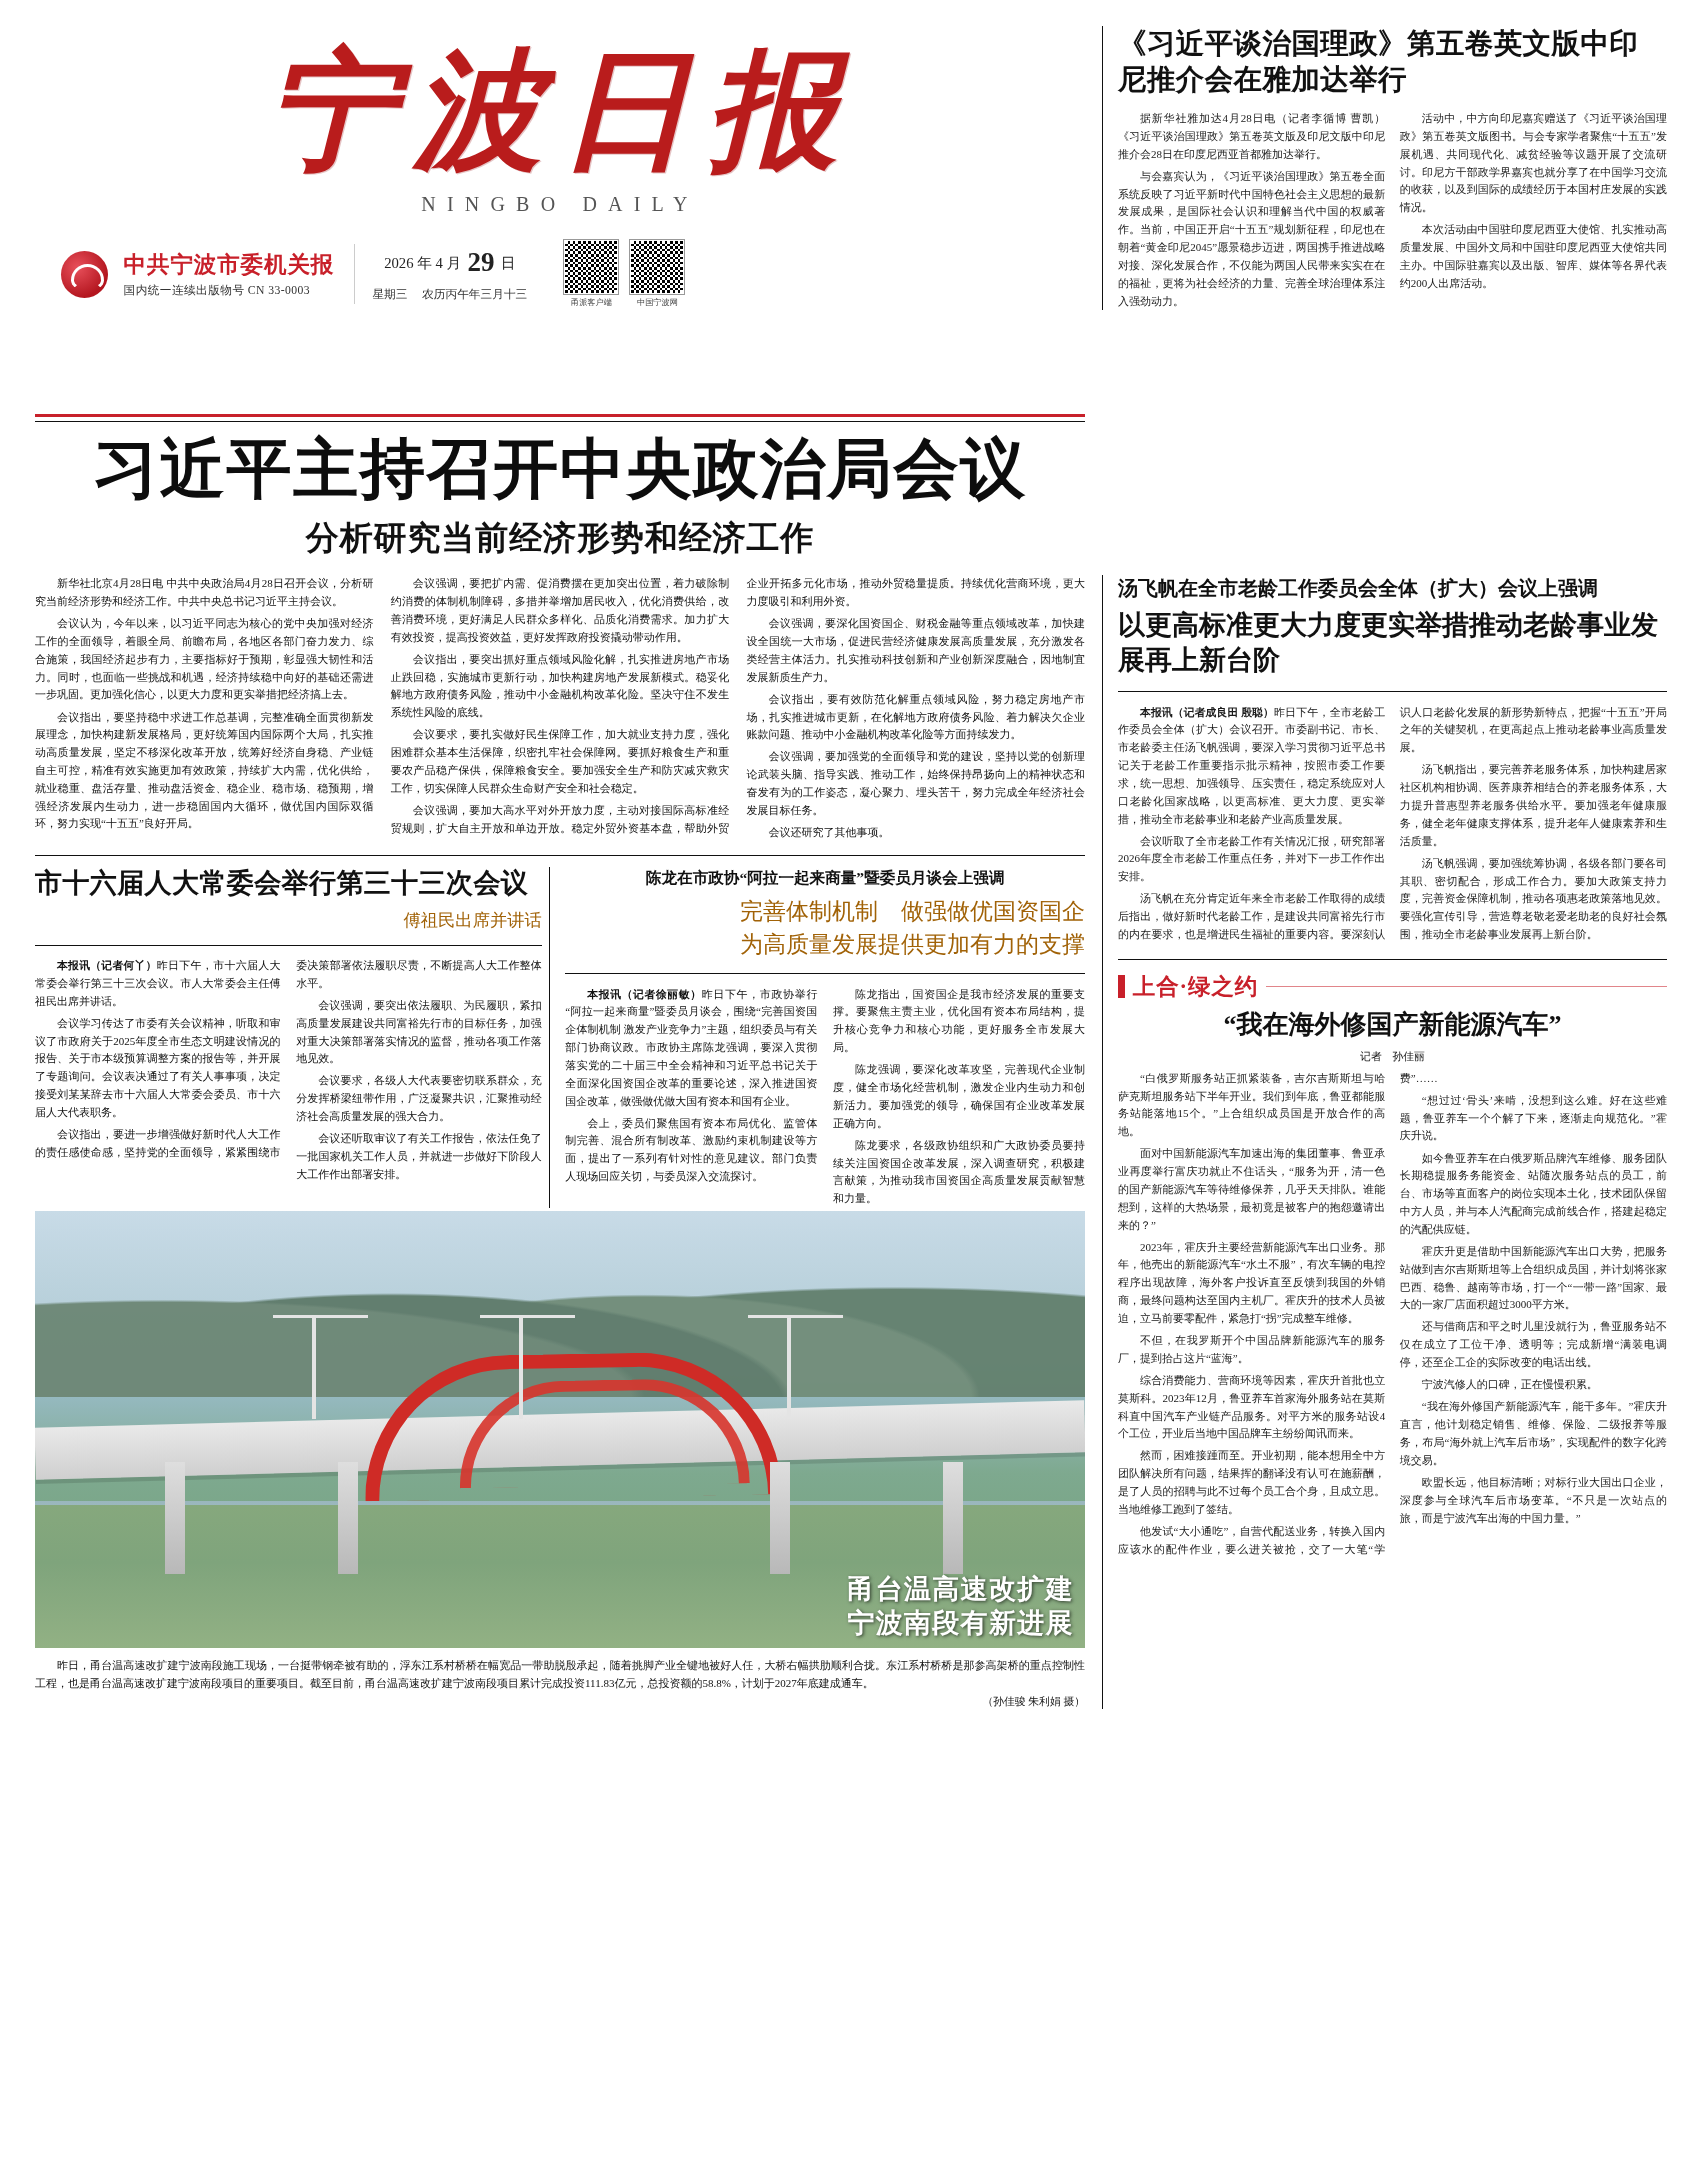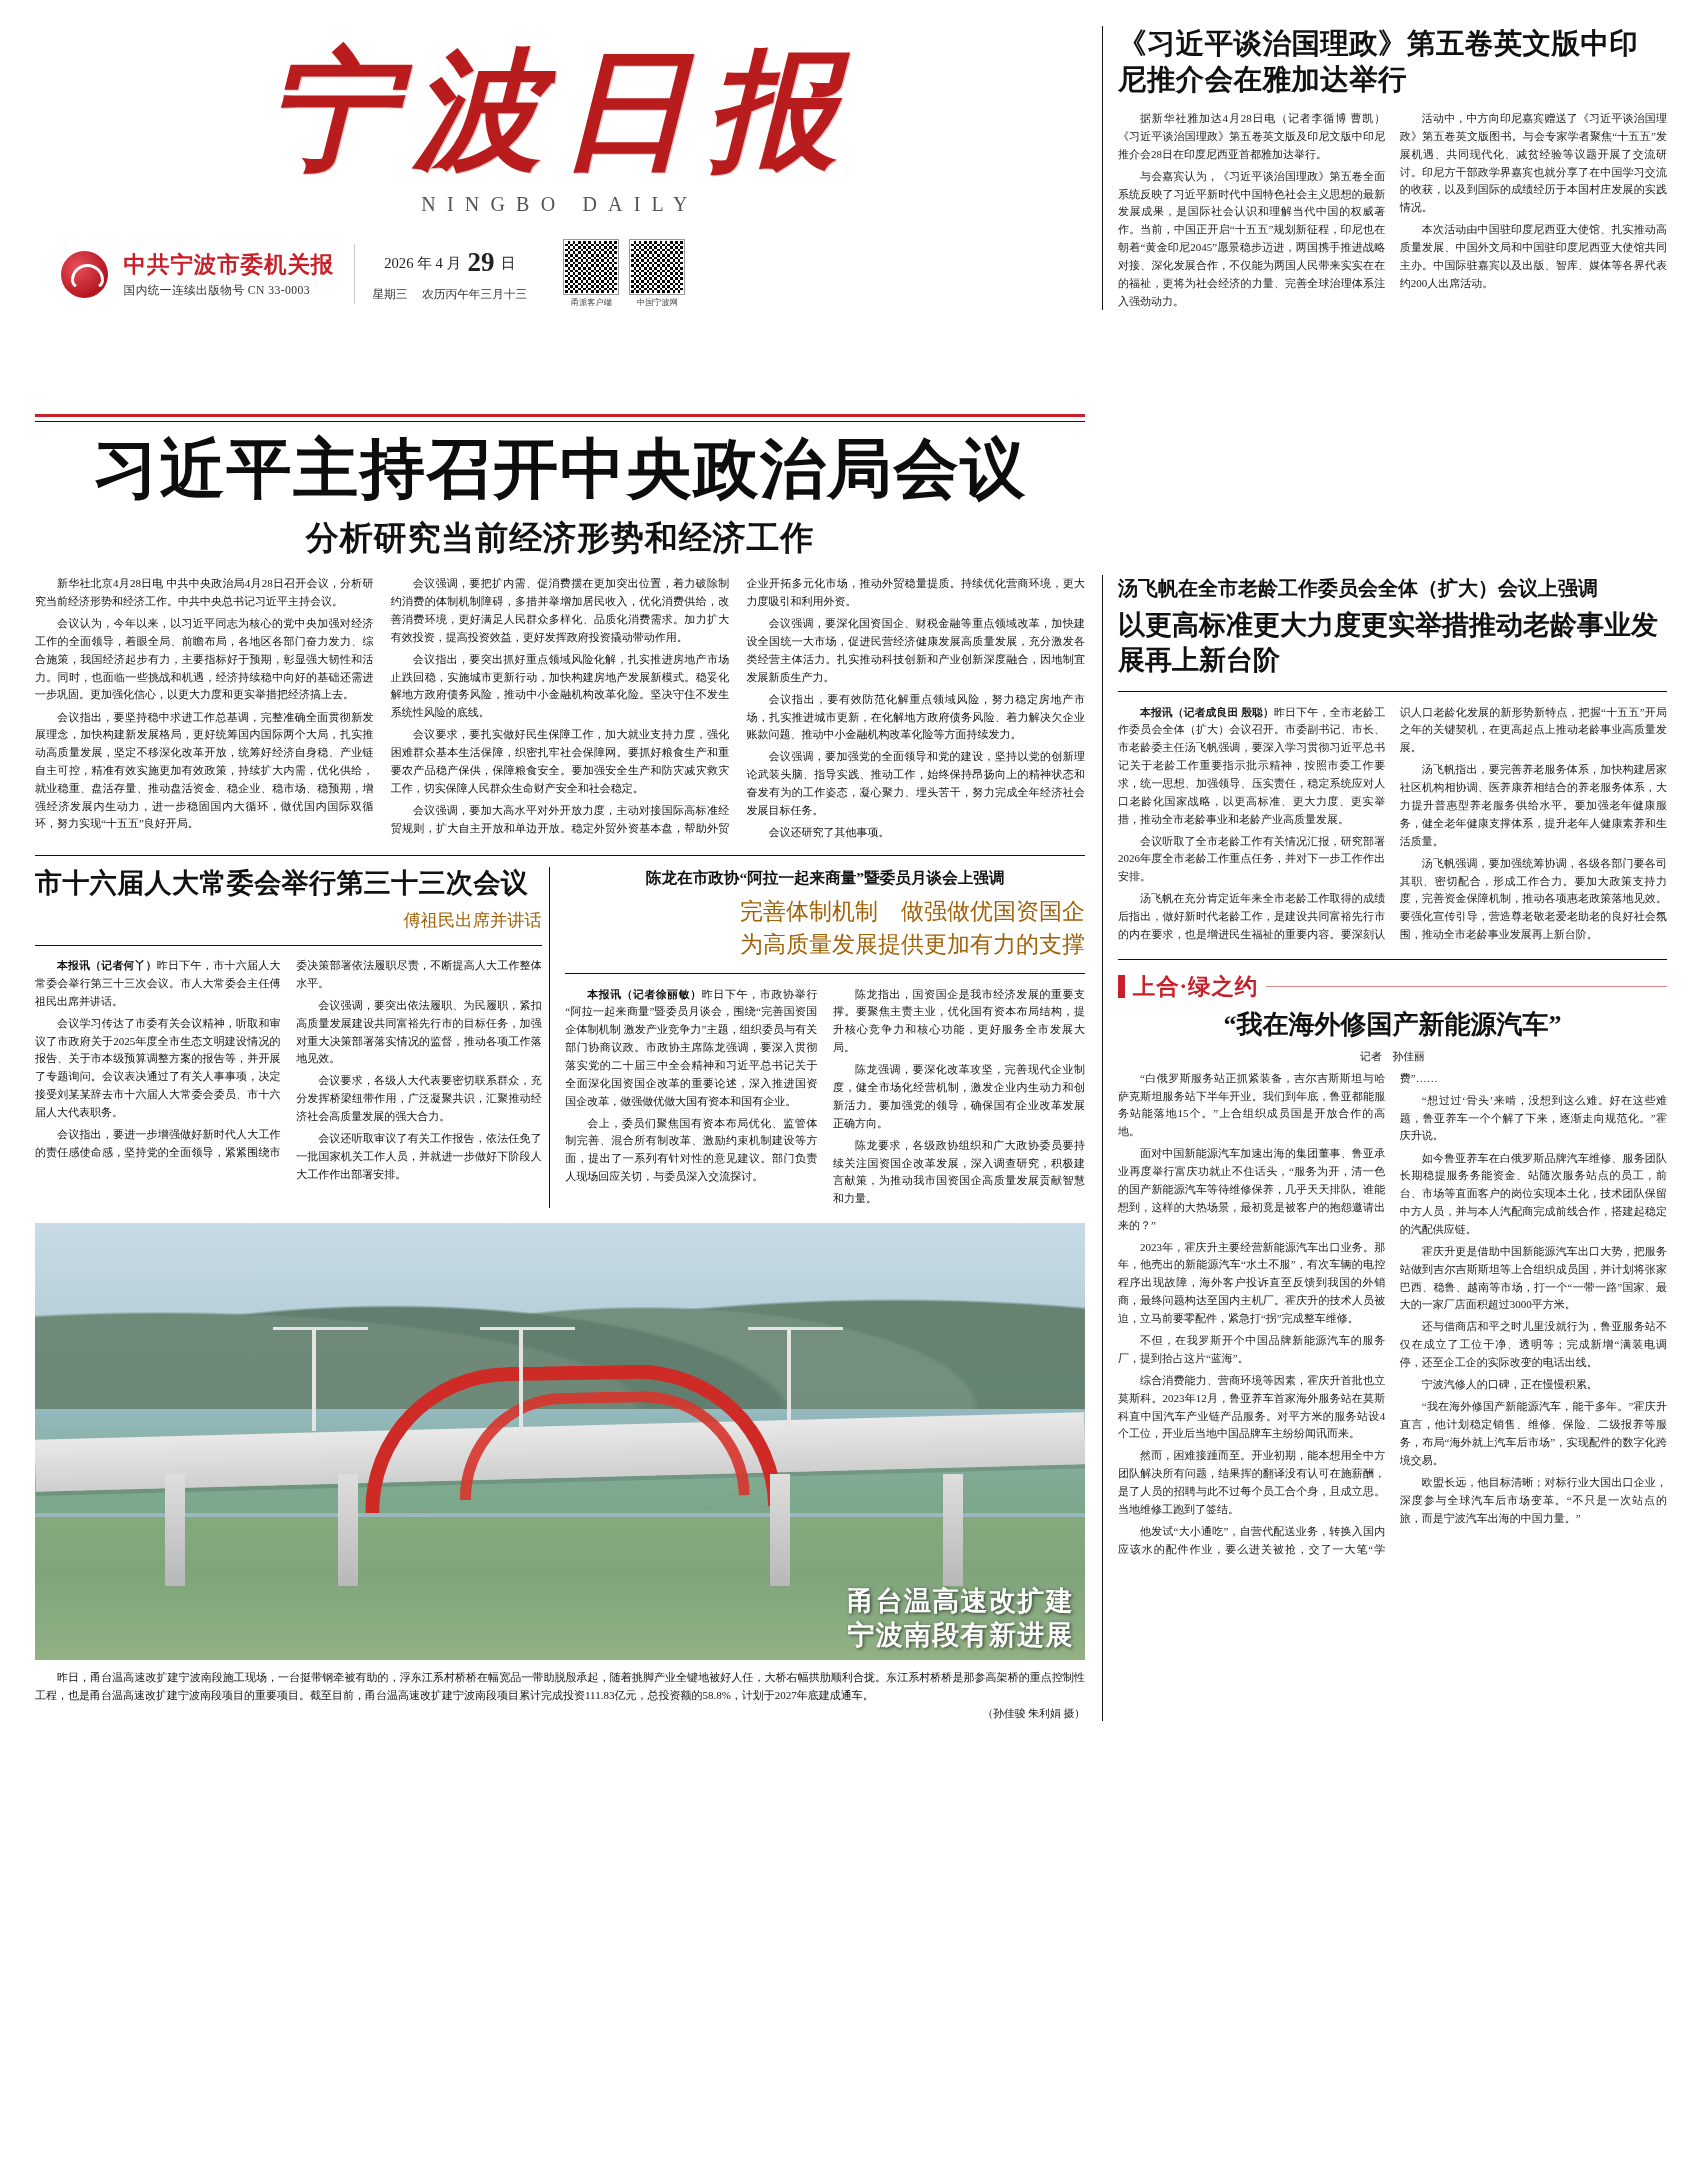--- a/index.html
+++ b/index.html
@@ -308,21 +308,21 @@
     margin: 5.2px 0 7.8px 0;
   }
   .reporter {
     font-size: 10.8px;
     text-align: center;
     margin-bottom: 6px;
   }
 
   
   .photo-block {
-    margin-top: 15px;
+    margin-top: 3px;
     width: 1050px;
     position: relative;
   }
   .photo {
     width: 1050px;
     height: 437px;
     position: relative;
     overflow: hidden;
     background: linear-gradient(#bcd2e0, #9fc0d4 35%, #7ea98f 60%, #6f9e74 100%);
   }

